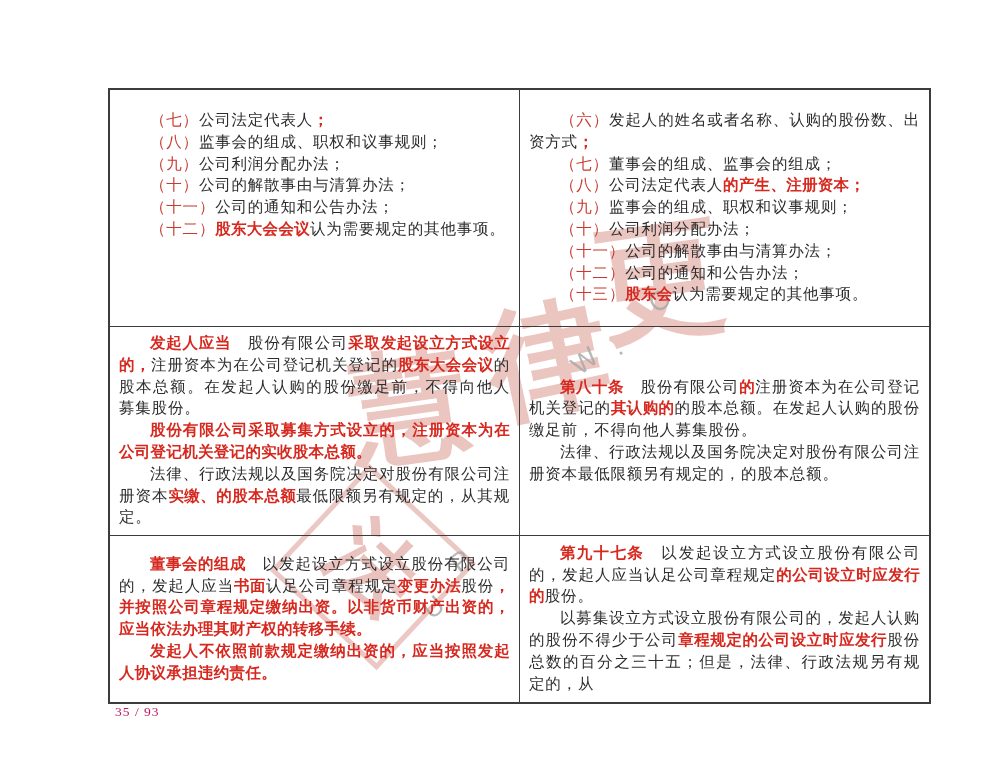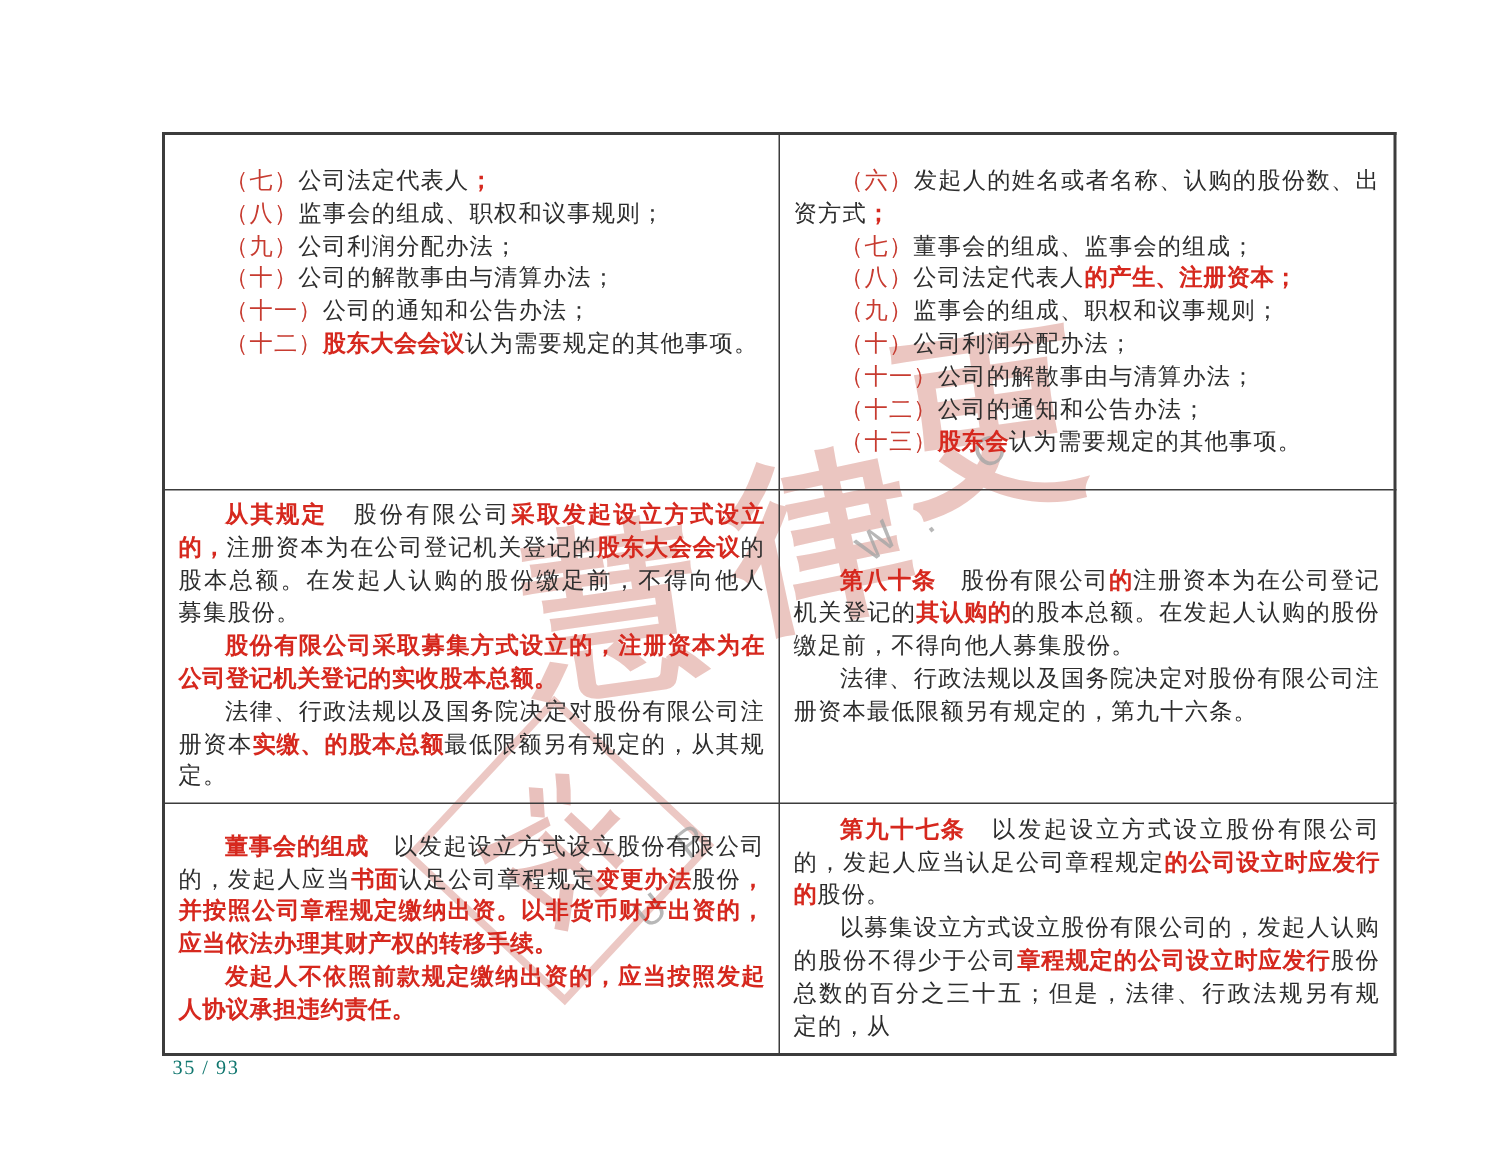--- a/index.html
+++ b/index.html
@@ -41,21 +41,21 @@
   .s-n{color:#2d2d2d;}
   .s-r{color:#c73b30;}
   .s-b{
     color:#d6281e;font-weight:bold;
     font-family:"DejaVu Sans","Liberation Sans",sans-serif;
     letter-spacing:0.3px;
   }
   
   .page-number{
     position:absolute;left:115px;top:704px;z-index:2;
-    font-size:13.5px;color:#0f766e;letter-spacing:1px;
+    font-size:13.5px;color:#be185d;letter-spacing:1px;
     font-family:"Liberation Serif","DejaVu Serif",serif;
   }
 </style>
 </head>
 <body>
 
 <div class="page">
 
   <div class="wm-layer">
       <span class="wm-script" style="left: 596px; top: 214px; font-size: 128px; transform: rotate(-8deg);">更</span>
@@ -86,27 +86,27 @@
             <p><span class="s-r">（八）</span><span class="s-n">公司法定代表人</span><span class="s-b">的产生、注册资本；</span></p>
             <p><span class="s-r">（九）</span><span class="s-n">监事会的组成、职权和议事规则；</span></p>
             <p><span class="s-r">（十）</span><span class="s-n">公司利润分配办法；</span></p>
             <p><span class="s-r">（十一）</span><span class="s-n">公司的解散事由与清算办法；</span></p>
             <p><span class="s-r">（十二）</span><span class="s-n">公司的通知和公告办法；</span></p>
             <p><span class="s-r">（十三）</span><span class="s-b">股东会</span><span class="s-n">认为需要规定的其他事项。</span></p>
           </td>
         </tr>
         <tr class="r2">
           <td>
-            <p><span class="s-b">从其规定</span><span class="s-n">　股份有限公司</span><span class="s-b">采取发起设立方式设立的，</span><span class="s-n">注册资本为在公司登记机关登记的</span><span class="s-b">股东大会会议</span><span class="s-n">的股本总额。在发起人认购的股份缴足前，不得向他人募集股份。</span></p>
+            <p><span class="s-b">发起人应当</span><span class="s-n">　股份有限公司</span><span class="s-b">采取发起设立方式设立的，</span><span class="s-n">注册资本为在公司登记机关登记的</span><span class="s-b">股东大会会议</span><span class="s-n">的股本总额。在发起人认购的股份缴足前，不得向他人募集股份。</span></p>
             <p><span class="s-b">股份有限公司采取募集方式设立的，注册资本为在公司登记机关登记的实收股本总额。</span></p>
             <p><span class="s-n">法律、行政法规以及国务院决定对股份有限公司注册资本</span><span class="s-b">实缴、的股本总额</span><span class="s-n">最低限额另有规定的，从其规定。</span></p>
           </td>
           <td>
             <p><span class="s-b">第八十条</span><span class="s-n">　股份有限公司</span><span class="s-b">的</span><span class="s-n">注册资本为在公司登记机关登记的</span><span class="s-b">其认购的</span><span class="s-n">的股本总额。在发起人认购的股份缴足前，不得向他人募集股份。</span></p>
-            <p><span class="s-n">法律、行政法规以及国务院决定对股份有限公司注册资本最低限额另有规定的，第九十六条。</span></p>
+            <p><span class="s-n">法律、行政法规以及国务院决定对股份有限公司注册资本最低限额另有规定的，的股本总额。</span></p>
           </td>
         </tr>
         <tr class="r3">
           <td>
             <p><span class="s-b">董事会的组成</span><span class="s-n">　以发起设立方式设立股份有限公司的，发起人应当</span><span class="s-b">书面</span><span class="s-n">认足公司章程规定</span><span class="s-b">变更办法</span><span class="s-n">股份</span><span class="s-b">，并按照公司章程规定缴纳出资。以非货币财产出资的，应当依法办理其财产权的转移手续。</span></p>
             <p><span class="s-b">发起人不依照前款规定缴纳出资的，应当按照发起人协议承担违约责任。</span></p>
           </td>
           <td>
             <p><span class="s-b">第九十七条</span><span class="s-n">　以发起设立方式设立股份有限公司的，发起人应当认足公司章程规定</span><span class="s-b">的公司设立时应发行的</span><span class="s-n">股份。</span></p>
             <p><span class="s-n">以募集设立方式设立股份有限公司的，发起人认购的股份不得少于公司</span><span class="s-b">章程规定的公司设立时应发行</span><span class="s-n">股份总数的百分之三十五；但是，法律、行政法规另有规定的，从</span></p>

